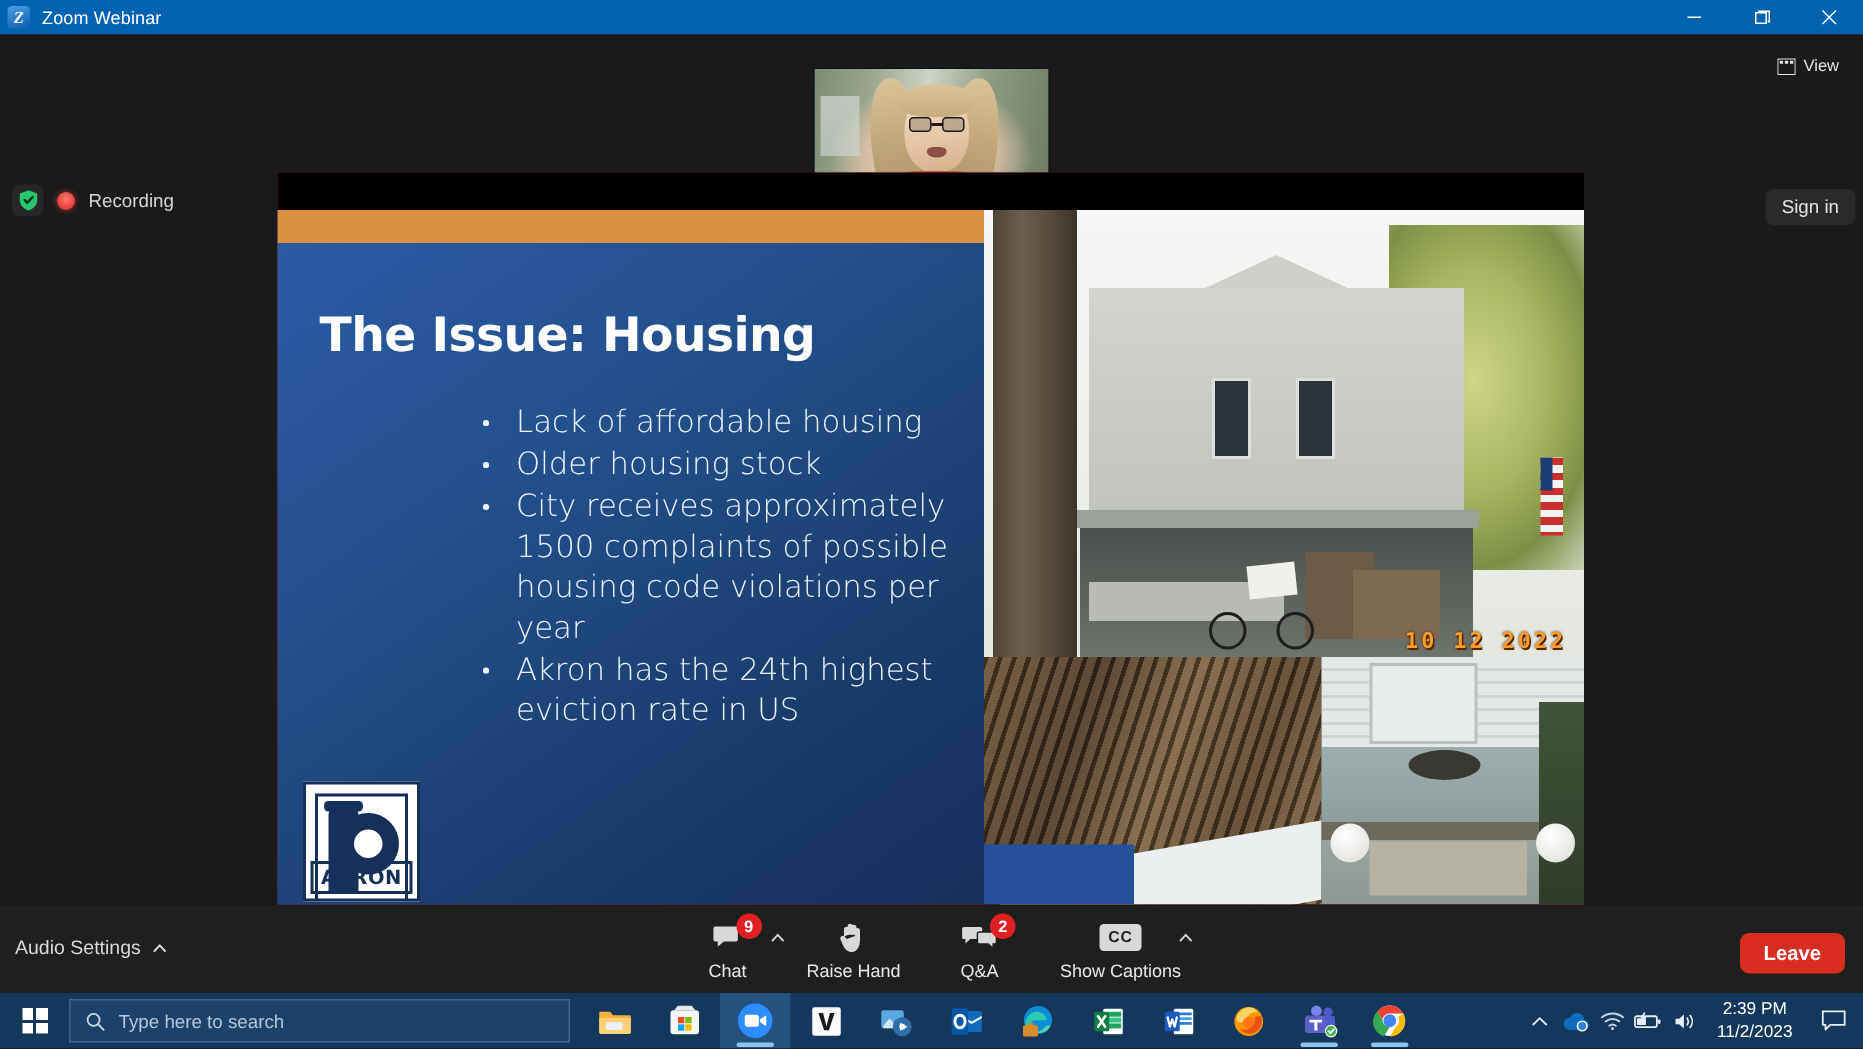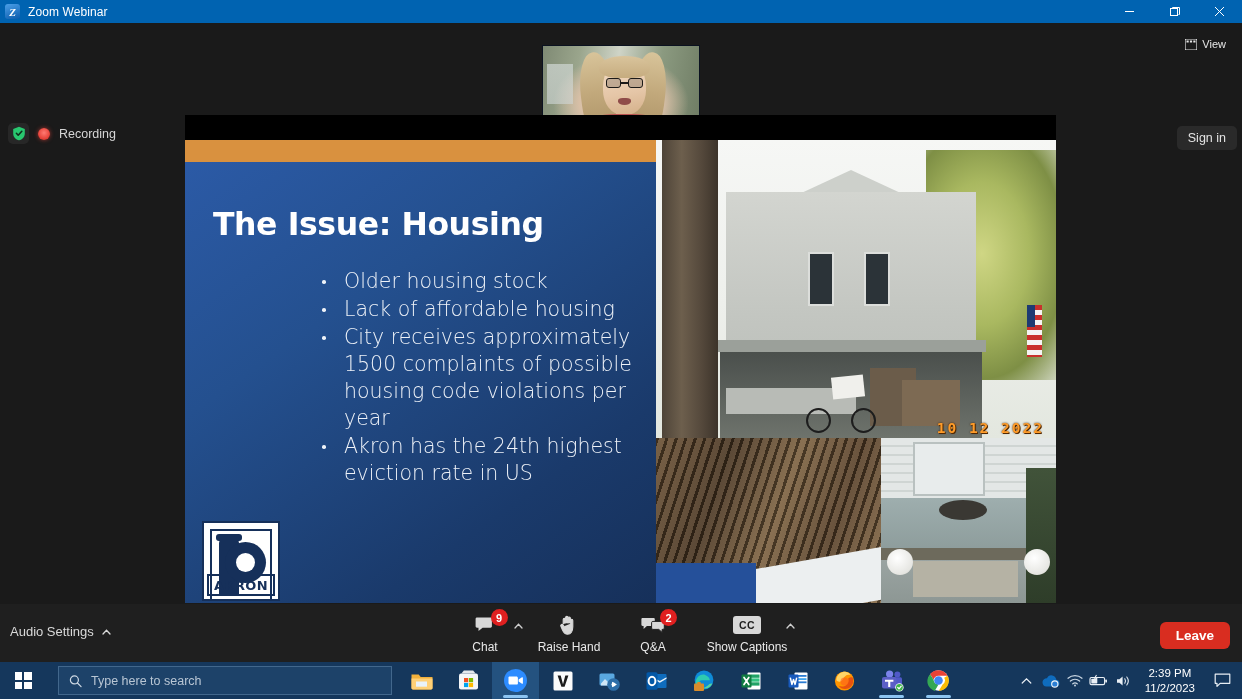--- a/index.html
+++ b/index.html
@@ -292,21 +292,21 @@
   
   .taskbar {
     position:absolute; left:0; top:662px; width:1242px; height:37px;
     background:#15375c; display:flex; align-items:center;
   }
   .start-btn { width:46px; height:37px; display:flex; align-items:center; justify-content:center; }
   .win-logo { width:17px; height:17px; display:grid; grid-template-columns:1fr 1fr; grid-template-rows:1fr 1fr; gap:2px; }
   .win-logo span { background:#fff; display:block; }
   .search-box {
     width:334px; height:29px; background:#1d4269; border:1px solid #42678c;
-    display:flex; align-items:center; gap:9px; padding:0 10px; margin-left:12px;
+    display:flex; align-items:center; gap:9px; padding:0 10px; margin-left:0;
   }
   .search-box input {
     background:transparent; border:none; outline:none; color:#cfd9e4; font-size:12.5px;
     font-family:"Liberation Sans", sans-serif; width:100%;
   }
   .search-box input::placeholder { color:#b9c6d4; }
   .tb-apps { display:flex; align-items:center; height:37px; margin-left:6px; }
   .app {
     width:47px; height:37px; display:flex; align-items:center; justify-content:center; position:relative;
   }
@@ -400,22 +400,22 @@
       </div>
     </div>
 
     <div class="share">
       <div class="share-black-top"></div>
 
       <div class="slide">
         <div class="orange-bar"></div>
         <div class="slide-title">The Issue: Housing</div>
         <ul class="bullets">
+          <li>Lack of affordable housing</li>
           <li>Older housing stock</li>
-          <li>Lack of affordable housing</li>
           <li>City receives approximately 1500 complaints of possible housing code violations per year</li>
           <li>Akron has the 24th highest eviction rate in US</li>
         </ul>
         <div class="akron-logo">
           <div class="akron-inner">
             <span class="ak-hat"></span>
             <span class="ak-man"></span>
             <span class="ak-tire"></span>
             <span class="ak-hub"></span>
           </div>

